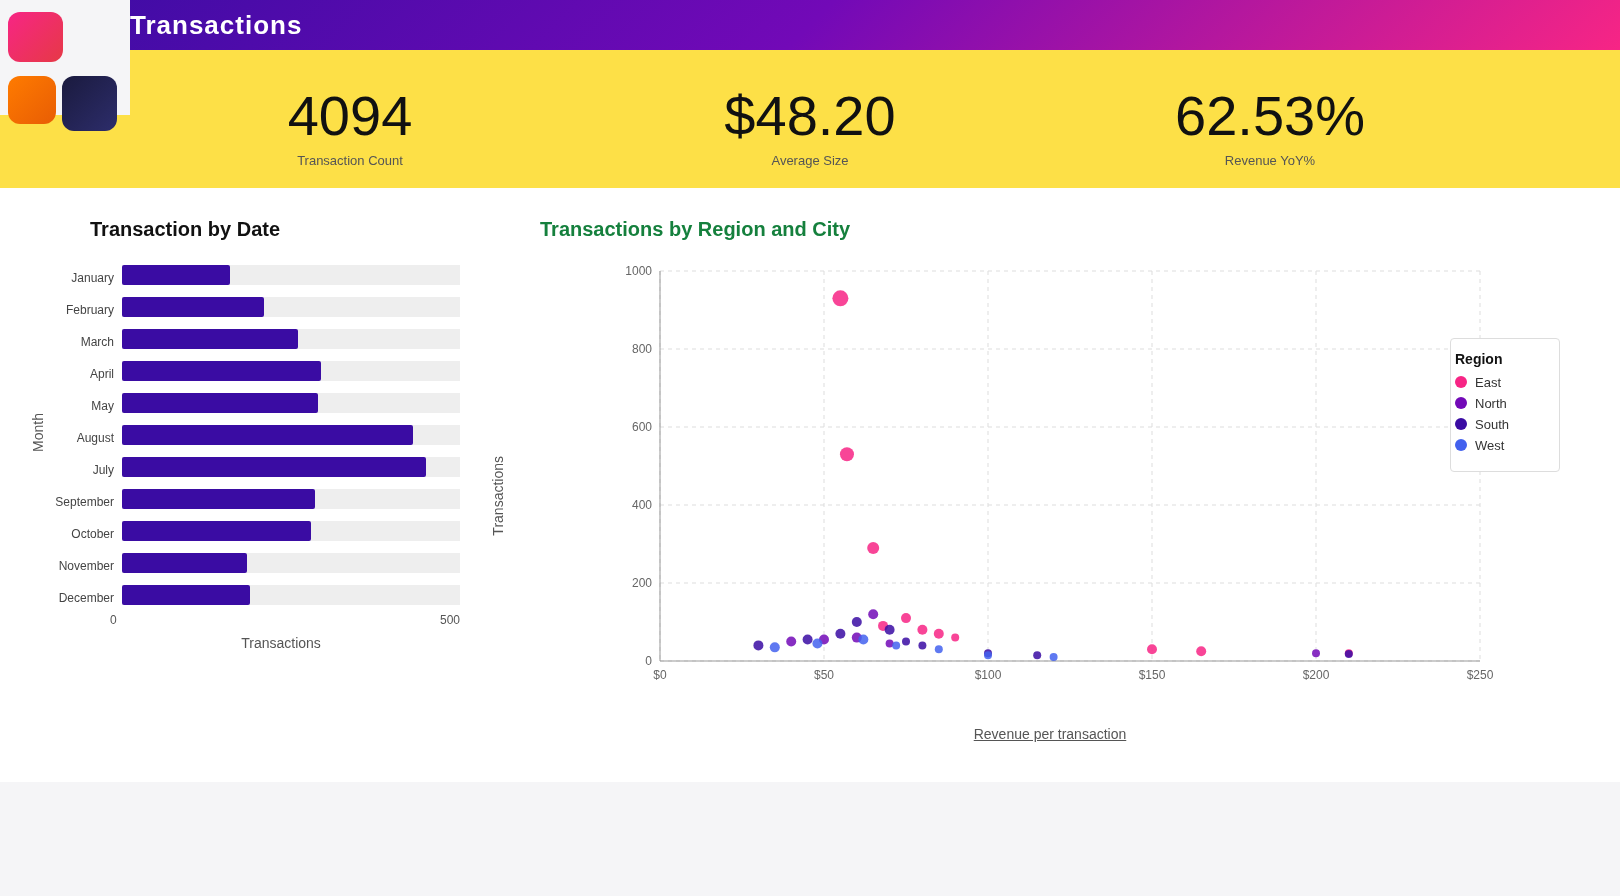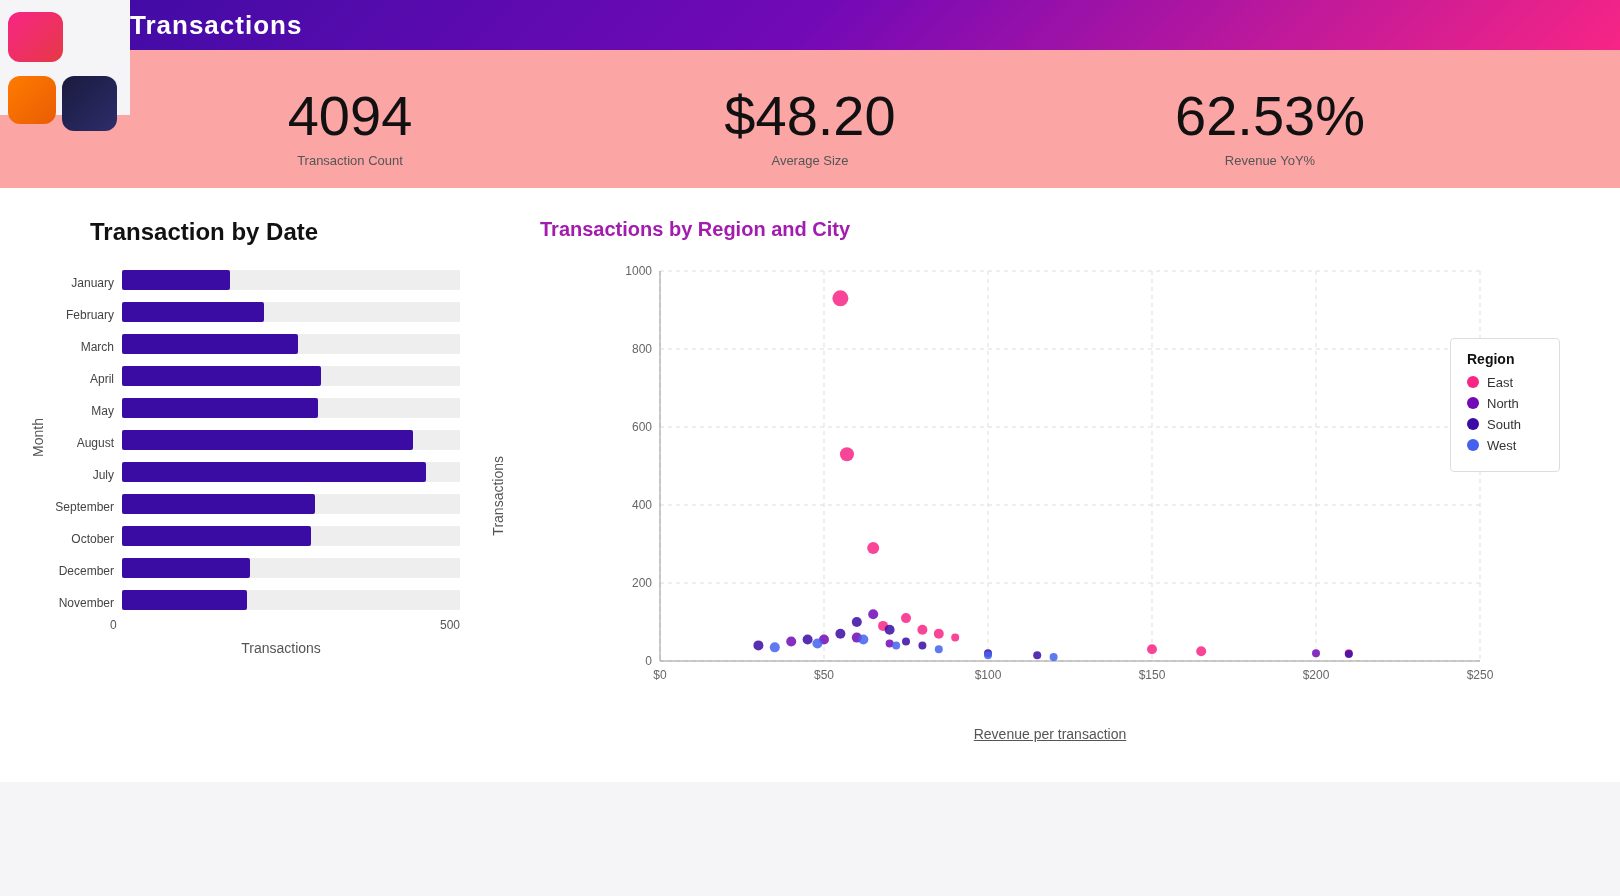--- a/index.html
+++ b/index.html
@@ -53,21 +53,21 @@
       background: linear-gradient(135deg, #1a1a3e, #2d2d6b);
       border-radius: 12px;
       margin-top: 8px;
     }
 
     
     #kpi-row {
       display: flex;
       justify-content: space-around;
       padding: 35px 120px 20px 120px;
-      background: #fca5a5;
+      background: #fde047;
     }
     .kpi-item {
       text-align: center;
       flex: 1;
     }
     .kpi-value {
       font-size: 56px;
       font-weight: 300;
       color: #111;
       line-height: 1.1;
@@ -85,21 +85,21 @@
       padding: 20px 30px 30px 30px;
       gap: 30px;
     }
 
     
     #bar-chart-container {
       flex: 0 0 430px;
       padding: 10px 0;
     }
     #bar-chart-title {
-      font-size: 24px;
+      font-size: 20px;
       font-weight: 700;
       color: #111;
       margin-bottom: 16px;
       margin-left: 60px;
     }
     .bar-chart-wrap {
       display: flex;
       flex-direction: row;
     }
     .y-axis-label {
@@ -161,21 +161,21 @@
 
     
     #scatter-chart-container {
       flex: 1;
       padding: 10px 0;
       position: relative;
     }
     #scatter-chart-title {
       font-size: 20px;
       font-weight: 700;
-      color: #a21caf;
+      color: #15803d;
       margin-bottom: 10px;
       margin-left: 50px;
     }
     .scatter-wrap {
       display: flex;
       flex-direction: row;
     }
     .scatter-y-label {
       writing-mode: vertical-rl;
       text-orientation: mixed;
@@ -201,21 +201,21 @@
       margin-top: 11px;
       text-decoration: underline;
     }
 
     
     .legend {
       position: absolute;
       right: 30px;
       top: 130px;
       background: white;
-      padding: 12px 16px;
+      padding: 12px 4px;
       border: 1px solid #ddd;
       border-radius: 4px;
       min-width: 110px;
     }
     .legend-title {
       font-size: 14px;
       font-weight: 700;
       color: #111;
       margin-bottom: 8px;
     }
@@ -325,29 +325,29 @@
         <div class="bar-fill" style="width:56.99999999999999%"></div>
       </div>
     </div>
           <div class="bar-row">
       <div class="bar-month-label">October</div>
       <div class="bar-bg">
         <div class="bar-fill" style="width:56.00000000000001%"></div>
       </div>
     </div>
           <div class="bar-row">
+      <div class="bar-month-label">November</div>
+      <div class="bar-bg">
+        <div class="bar-fill" style="width:37%"></div>
+      </div>
+    </div>
+          <div class="bar-row">
       <div class="bar-month-label">December</div>
       <div class="bar-bg">
         <div class="bar-fill" style="width:38%"></div>
-      </div>
-    </div>
-          <div class="bar-row">
-      <div class="bar-month-label">November</div>
-      <div class="bar-bg">
-        <div class="bar-fill" style="width:37%"></div>
       </div>
     </div>
         </div>
     </div>
     <div class="x-axis-row" id="bar-x-ticks">
         <span class="x-tick">0</span>
         <span class="x-tick">500</span>
       </div>
     <div class="x-axis-title">Transactions</div>
   </div>

